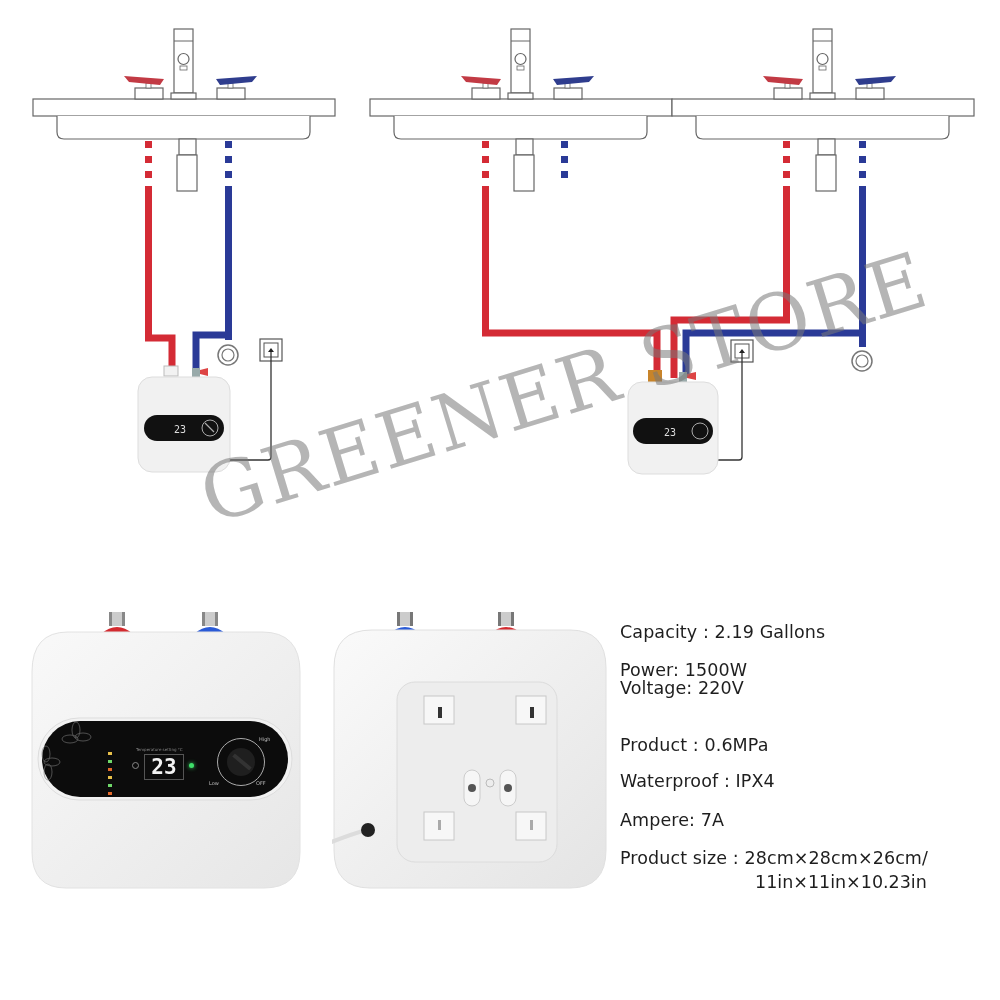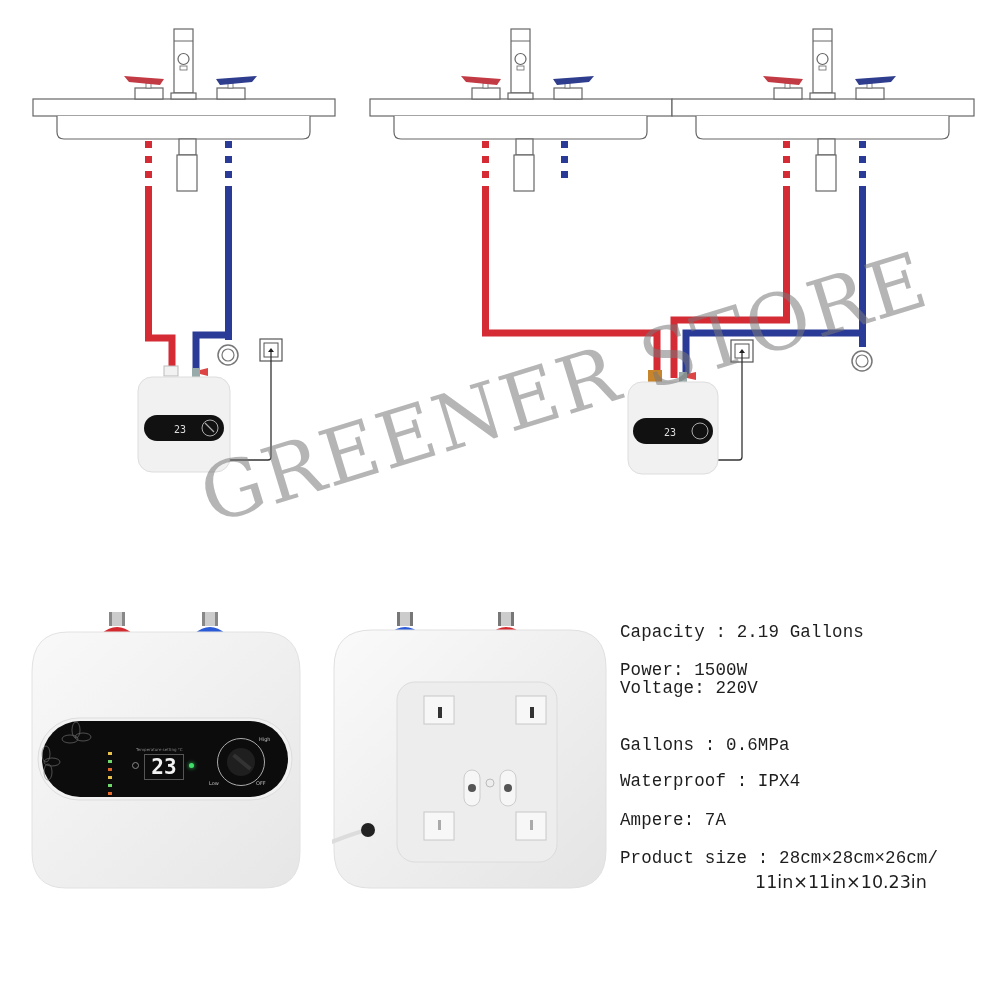--- a/index.html
+++ b/index.html
@@ -1,20 +1,20 @@
 <!DOCTYPE html>
 <html><head>
 <meta charset="utf-8">
 <style>
   html, body { margin:0; padding:0; background:#ffffff; }
   body { width:1000px; height:1000px; position:relative; overflow:hidden; font-family:"DejaVu Sans", sans-serif; }
   .abs { position:absolute; }
   svg.diagram { position:absolute; left:0; top:0; }
   .specs { position:absolute; left:620px; top:622px; color:#1e1e1e; font-family:"DejaVu Sans", sans-serif; font-size:17.5px; }
-  .spec { position:absolute; left:0; white-space:nowrap; letter-spacing:0.1px;font-family:Liberation Mono, monospace; }
+  .spec { position:absolute; left:0; white-space:nowrap; letter-spacing:0.1px; }
   .size2 { position:absolute; left:135px; white-space:nowrap; }
   .watermark { position:absolute; left:190px; top:455px; font-family:"DejaVu Serif", serif; font-size:78px; color:rgba(120,120,120,0.55); transform:rotate(-17deg); transform-origin:left top; white-space:nowrap; letter-spacing:2px; pointer-events:none; }
   
   .heater-front { position:absolute; left:28px; top:612px; width:274px; height:278px; }
   .heater-back { position:absolute; left:332px; top:612px; width:276px; height:278px; }
   .digits { font-family:"DejaVu Sans Mono", monospace; }
 </style>
 </head>
 <body>
 
@@ -242,21 +242,21 @@
   <div class="spec" style="top:0px;">
     <span>Capacity</span><span> : </span><span>2.19 Gallons</span>
   </div>
   <div class="spec" style="top:38px;text-align:center;">
     <span>Power</span><span>: </span><span>1500W</span>
   </div>
   <div class="spec" style="top:56px;">
     <span>Voltage</span><span>: </span><span>220V</span>
   </div>
   <div class="spec" style="top:113px;">
-    <span>Gallons</span><span> : </span><span>0.6MPa</span>
+    <span>Product</span><span> : </span><span>0.6MPa</span>
   </div>
   <div class="spec" style="top:149px;text-align:right;">
     <span>Waterproof</span><span> : </span><span>IPX4</span>
   </div>
   <div class="spec" style="top:188px;">
     <span>Ampere</span><span>: </span><span>7A</span>
   </div>
   <div class="spec" style="top:226px;">
     <span>Product size</span><span> : </span><span>28cm×28cm×26cm/</span>
   </div>

